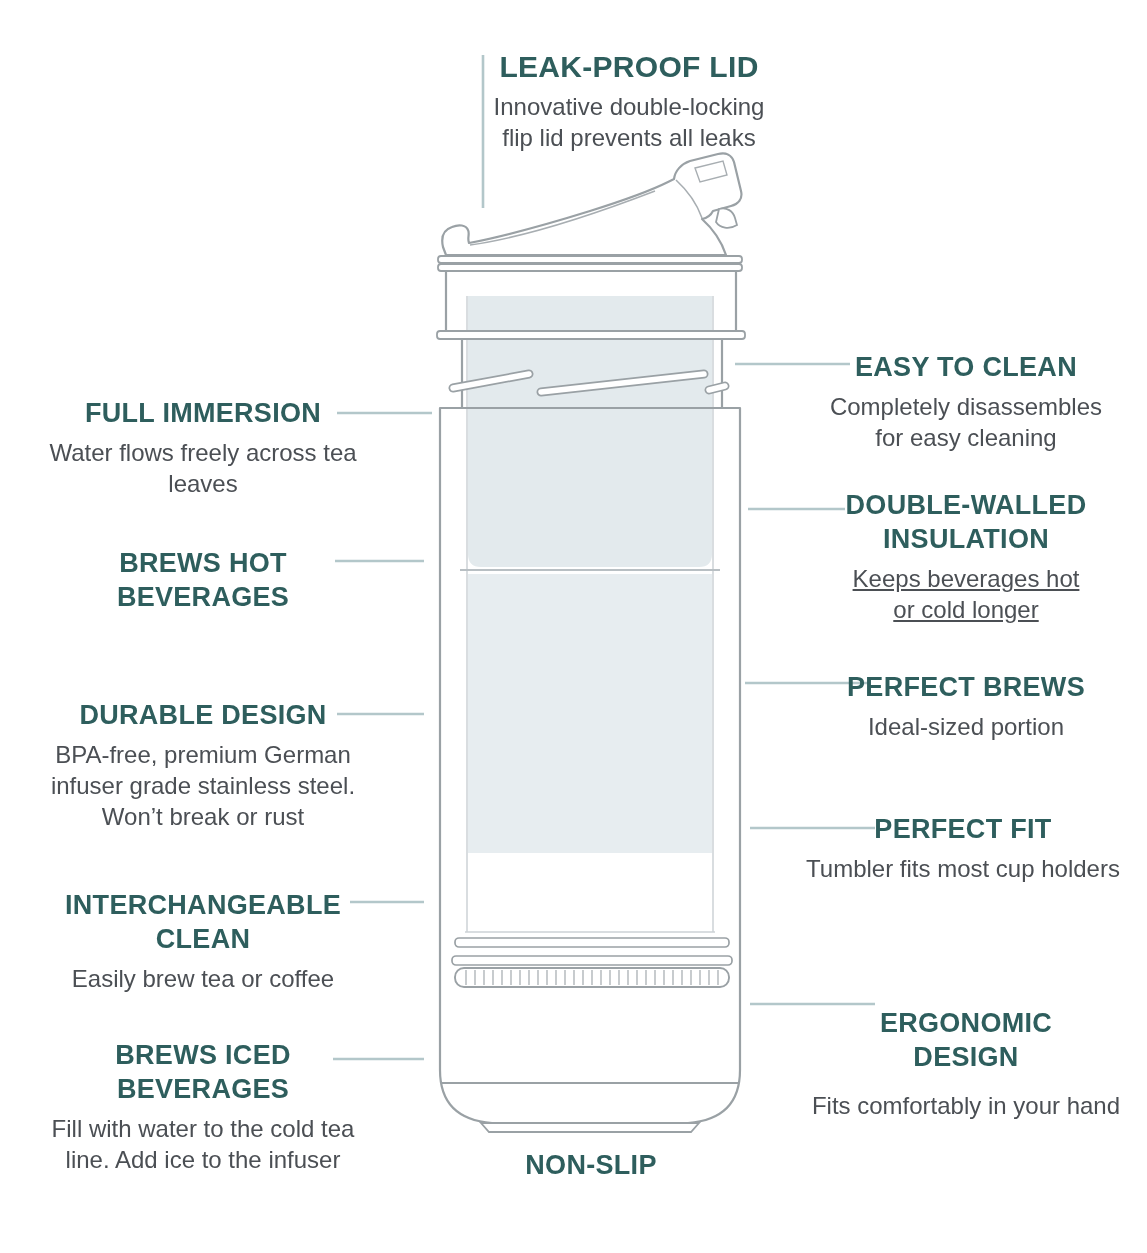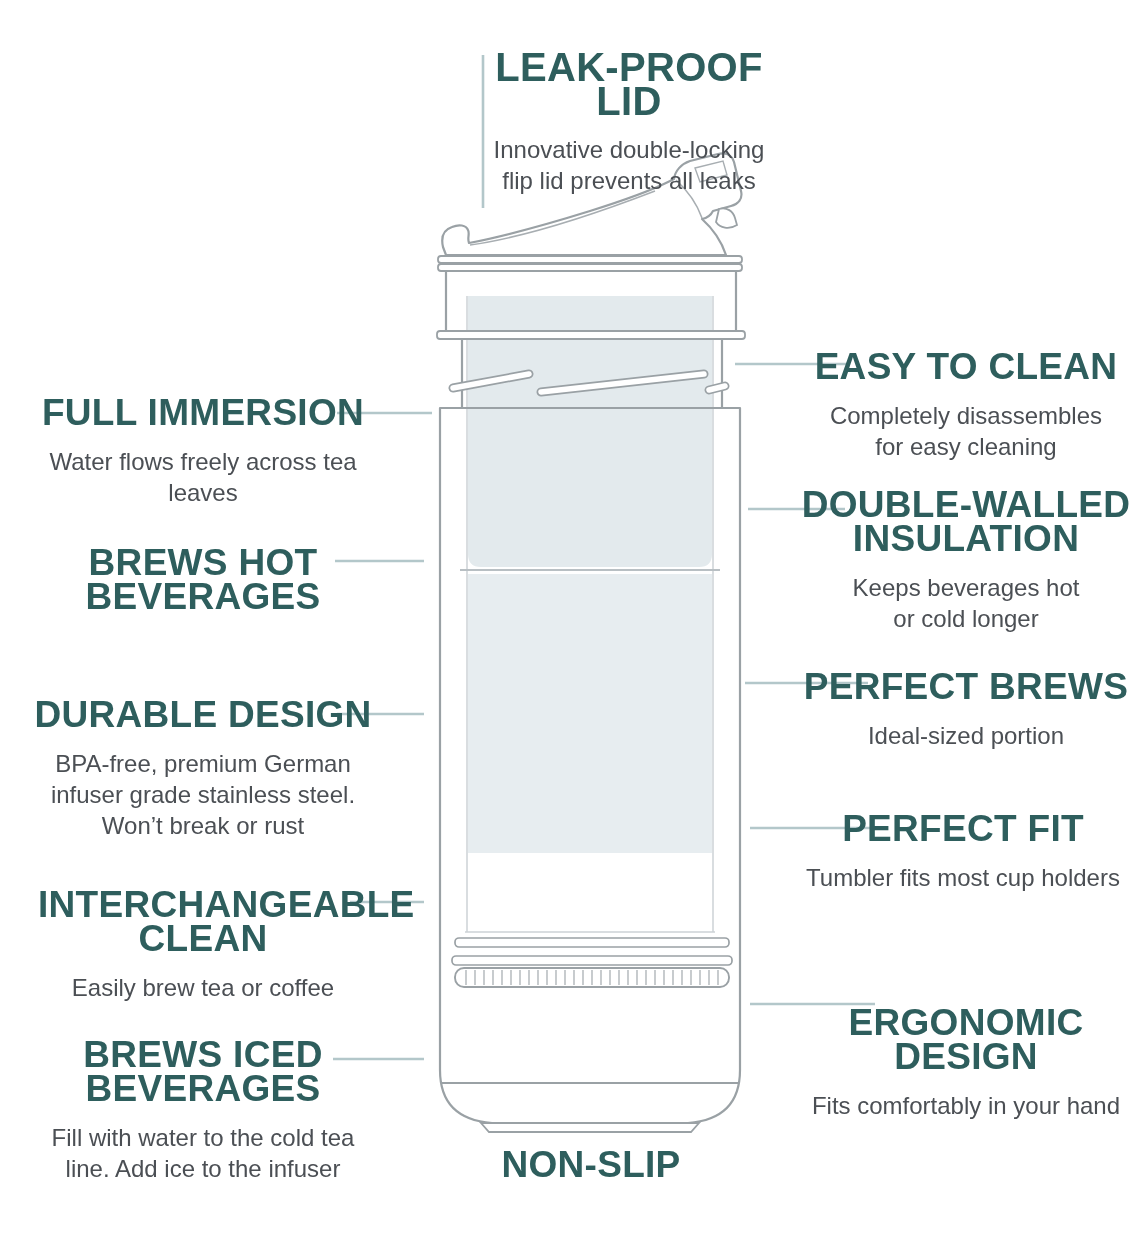--- a/index.html
+++ b/index.html
@@ -7,46 +7,46 @@
     position:relative;
     width:1147px;height:1253px;
     background:#ffffff;
     font-family:"Liberation Sans", sans-serif;
     overflow:hidden;
   }
   .feature{position:absolute;text-align:center;}
   .feature h3{
     margin:0;
     color:#2e5e5d;
-    font-size:37px;
+    font-size:27px;
     line-height:34px;
     font-weight:700;
     letter-spacing:.3px;
   }
   .feature p{
-    margin:16px auto 0;
+    margin:7px auto 0;
     color:#4b4f54;
     font-size:24px;
     line-height:31px;
     font-weight:400;
   }
-  .top-feature h3{font-size:40px;}
+  .top-feature h3{font-size:30px;}
   
   .f-leakproof{left:478px;top:50px;width:302px;}
   .f-full-immersion{left:38px;top:396px;width:330px;}
   .f-brews-hot{left:38px;top:546px;width:330px;}
   .f-brews-hot p{max-width:320px;}
   .f-durable{left:28px;top:698px;width:350px;}
   .f-durable p{max-width:328px;}
   .f-interchangeable{left:38px;top:888px;width:330px;}
   .f-brews-iced{left:30px;top:1038px;width:346px;}
   .f-easy-clean{left:790px;top:350px;width:352px;}
   .f-easy-clean p{max-width:300px;}
   .f-double-walled{left:790px;top:488px;width:352px;}
-  .f-double-walled p{max-width:252px;}
+  .f-double-walled p{max-width:252px;text-decoration:underline;}
   .f-perfect-size{left:790px;top:670px;width:352px;}
   .f-perfect-fit{left:780px;top:812px;width:366px;}
   .f-ergonomic{left:790px;top:990px;width:352px;}
   .f-ergonomic h3{max-width:280px;margin:16px auto;}
   .f-ergonomic p{max-width:344px;}
   .f-nonslip{left:418px;top:1148px;width:346px;}
   svg{position:absolute;left:0;top:0;}
 </style>
 </head>
 <body>

